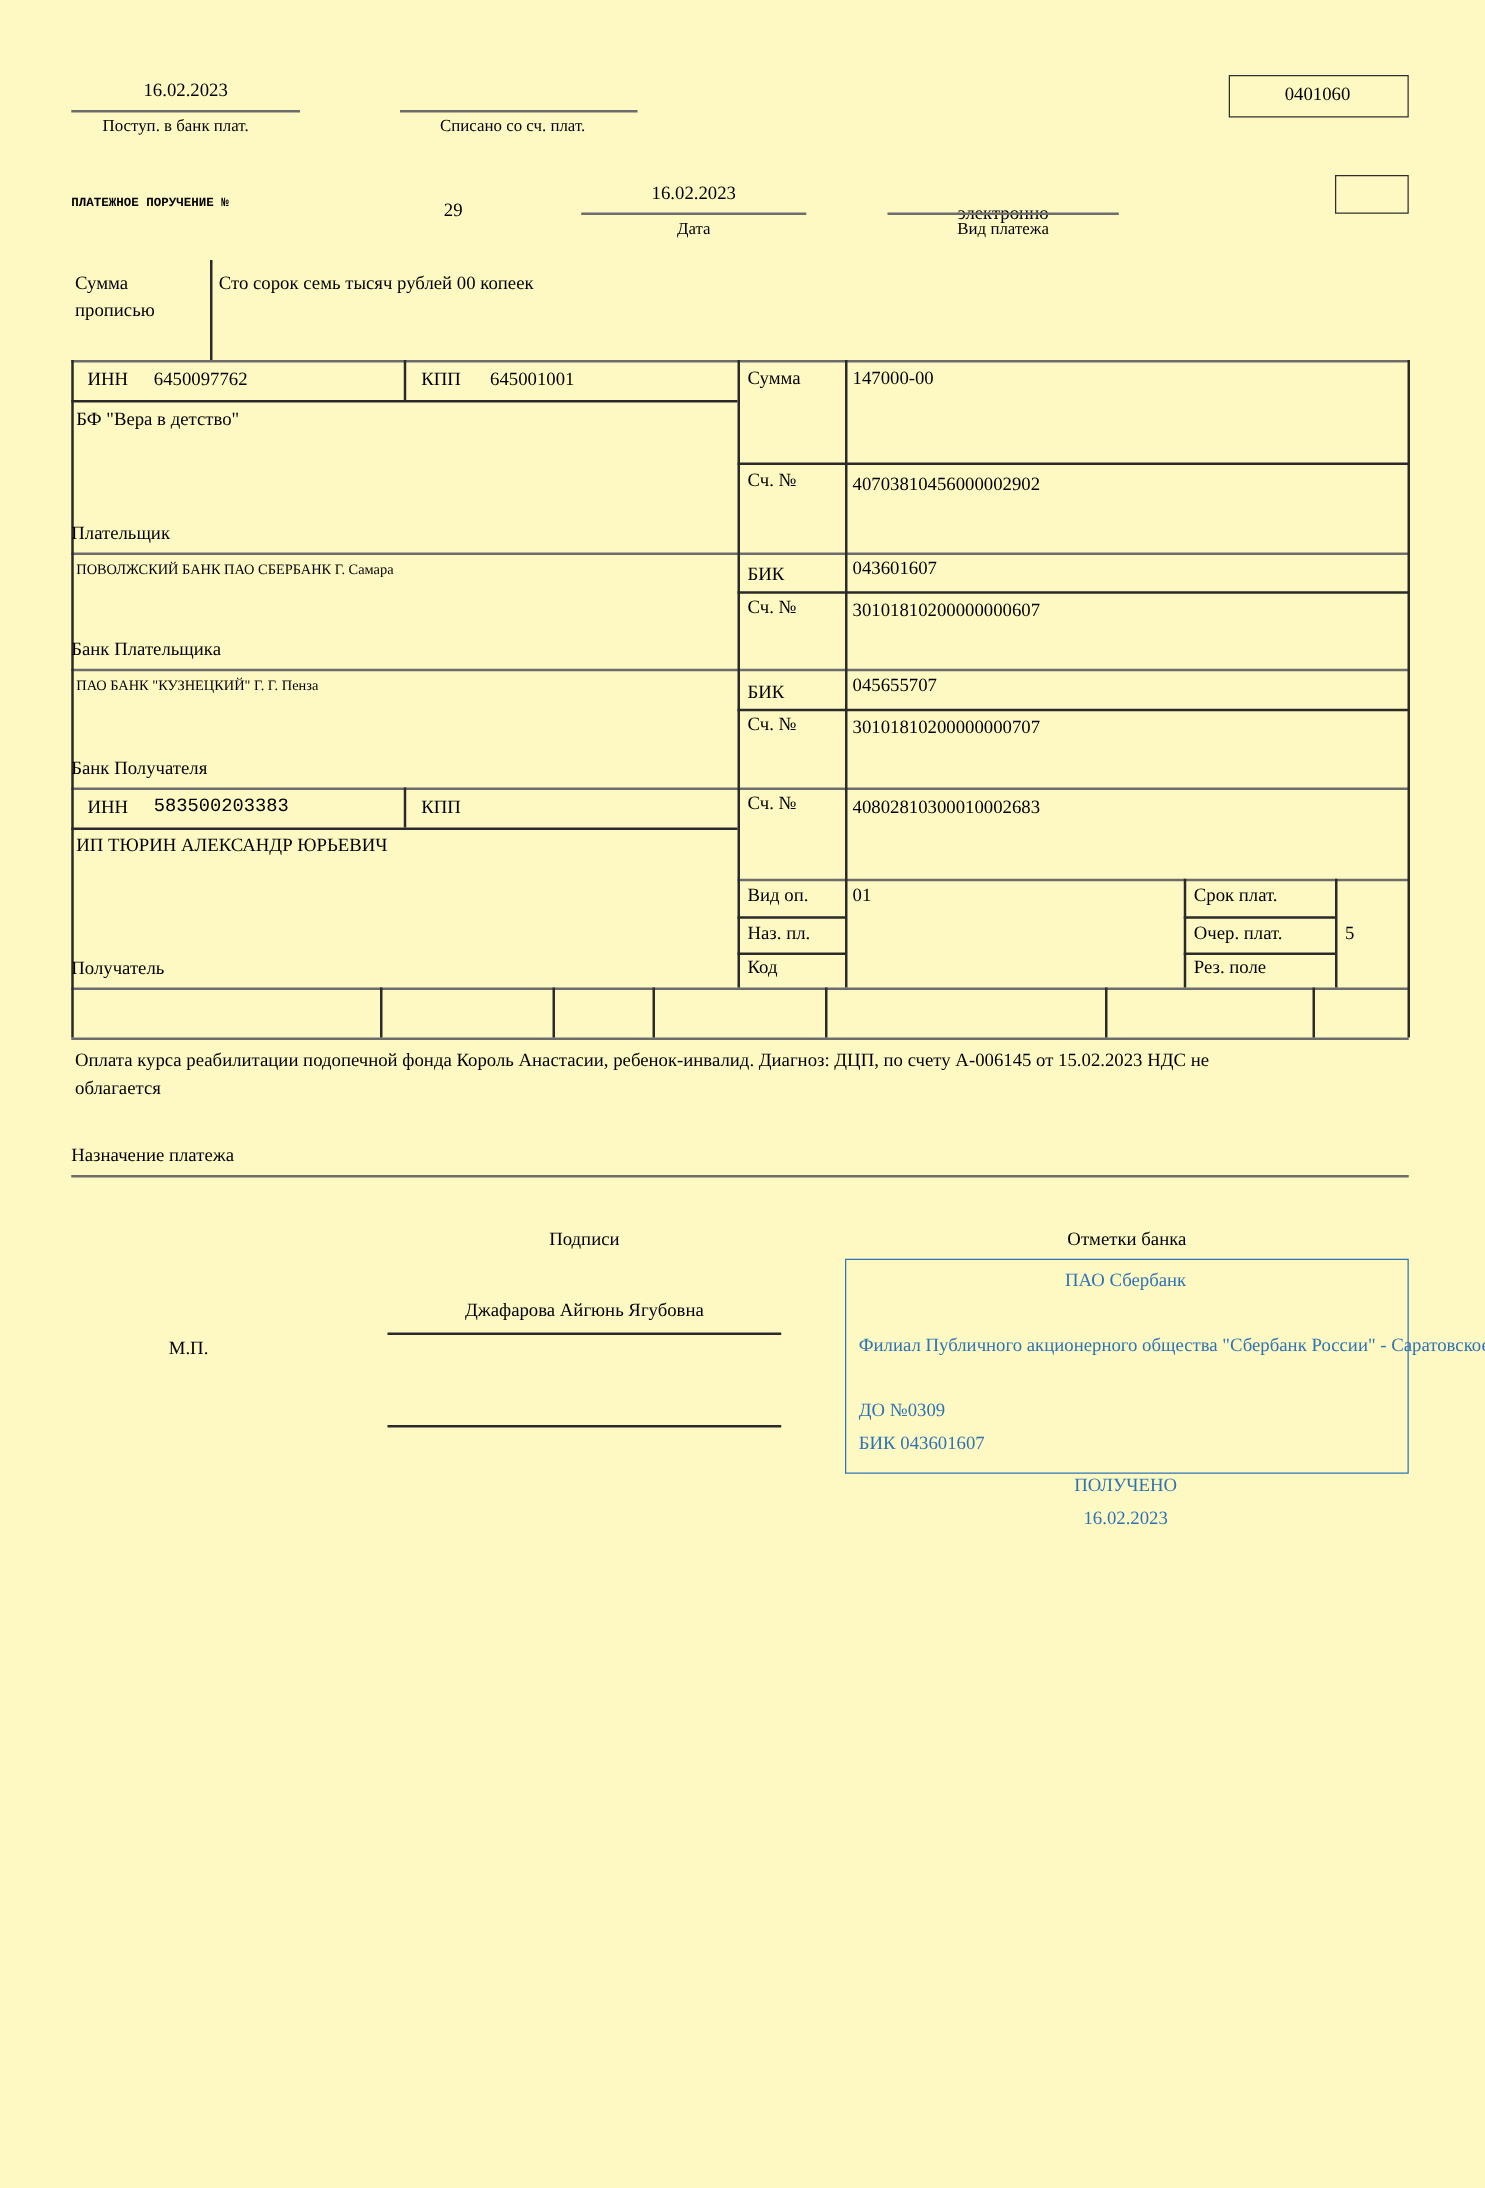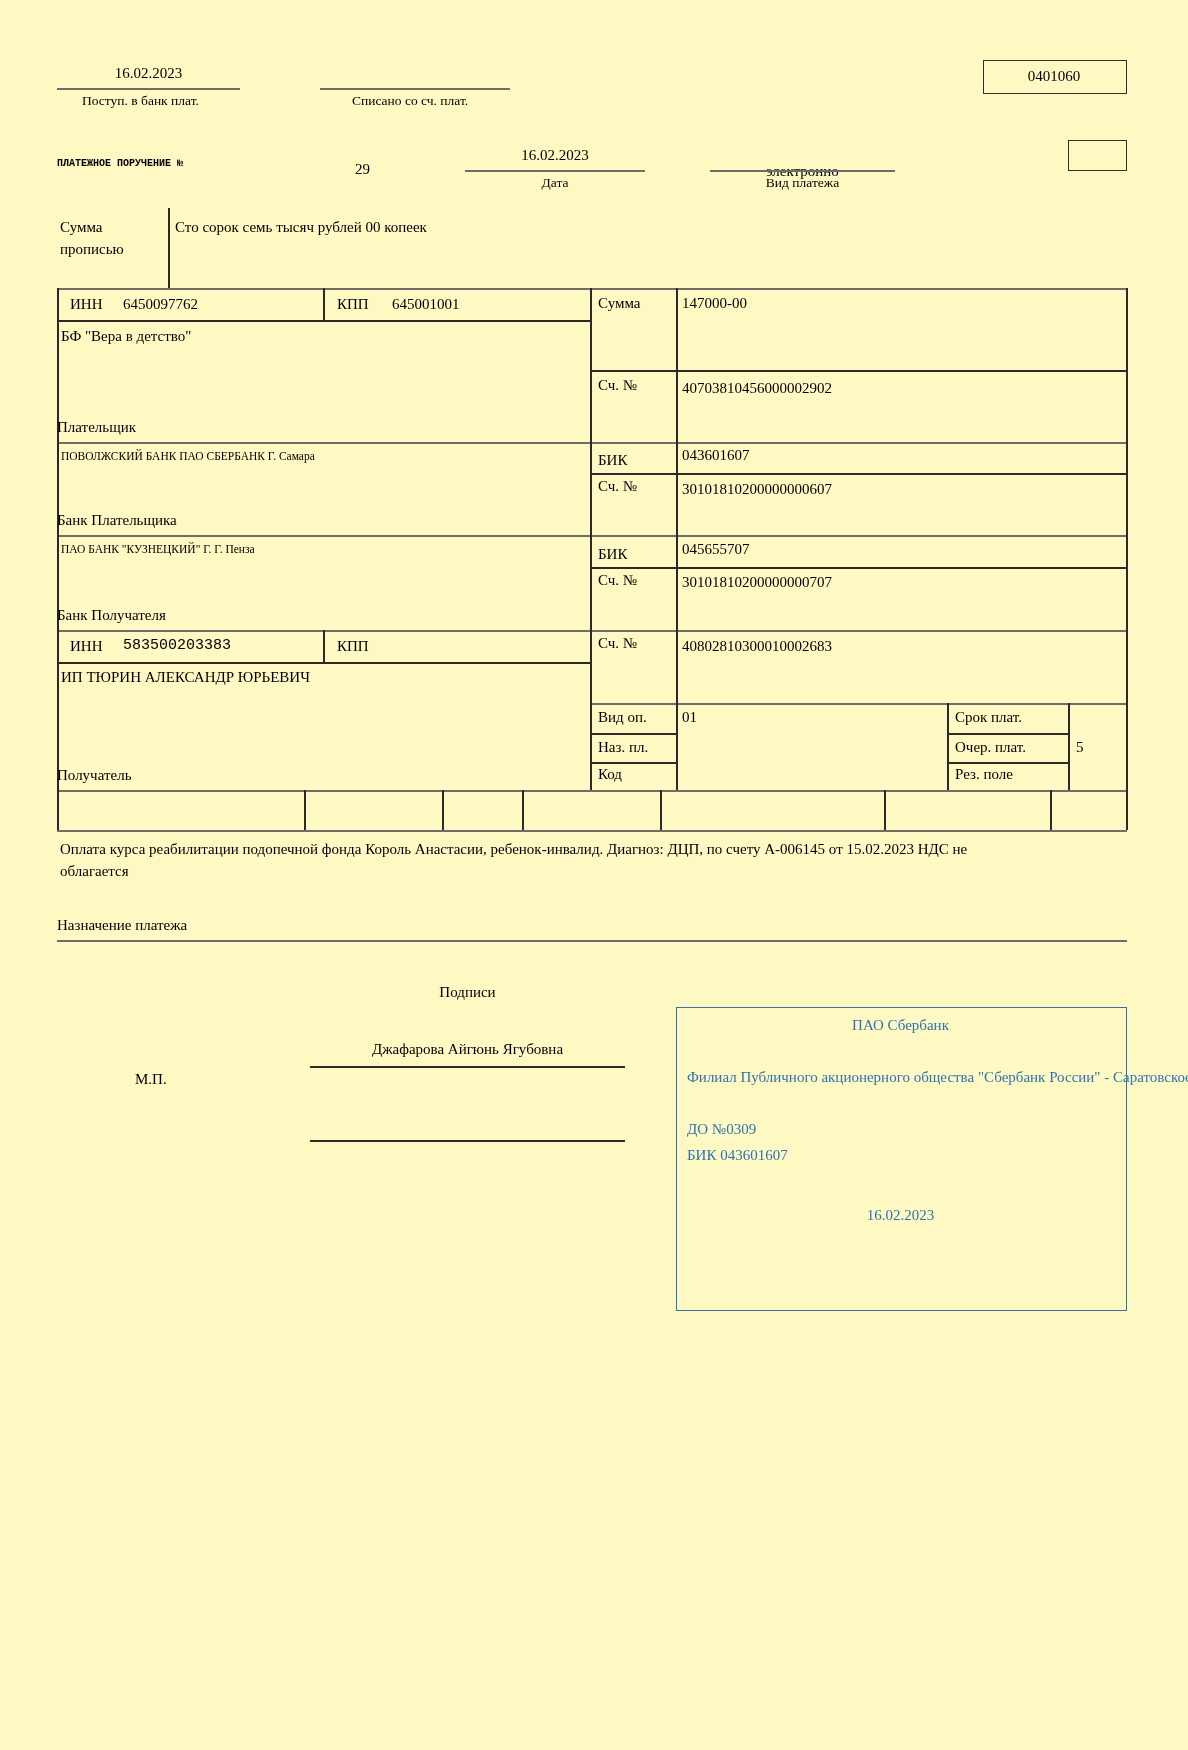--- a/index.html
+++ b/index.html
@@ -132,21 +132,23 @@
   <div class="t wrap" style="left:60px;top:838px;width:915px;line-height:22px;">Оплата курса реабилитации подопечной фонда Король Анастасии, ребенок-инвалид. Диагноз: ДЦП, по счету А-006145 от 15.02.2023 НДС не облагается</div>
   <div class="t" style="left:57px;top:916px;">Назначение платежа</div>
   <div class="hl" style="left:57px;top:940px;width:1070px;"></div>
 
   <div class="t c" style="left:310px;top:983px;width:315px;">Подписи</div>
   <div class="t c" style="left:310px;top:1040px;width:315px;">Джафарова Айгюнь Ягубовна</div>
   <div class="hlt" style="left:310px;top:1066px;width:315px;"></div>
   <div class="t" style="left:135px;top:1070px;">М.П.</div>
   <div class="hlt" style="left:310px;top:1140px;width:315px;"></div>
 
-  <div class="bluebox" style="left:676px;top:1007px;width:451px;height:304px;">
+  <div class="t c" style="left:676px;top:983px;width:451px;">Отметки банка</div>
+  <div class="bluebox" style="left:676px;top:1007px;width:451px;height:172px;">
     <div class="bt c" style="left:0;top:8px;width:447px;">ПАО Сбербанк</div>
     <div class="bt wrap" style="left:10px;top:60px;width:420px;">Филиал Публичного акционерного общества "Сбербанк России" - Саратовское отделение № 8622</div>
     <div class="bt" style="left:10px;top:112px;">ДО №0309</div>
     <div class="bt" style="left:10px;top:138px;">БИК 043601607</div>
+    <div class="bt c" style="left:0;top:172px;width:447px;">ПОЛУЧЕНО</div>
     <div class="bt c" style="left:0;top:198px;width:447px;">16.02.2023</div>
   </div>
 
 </div>
 
 </body></html>

